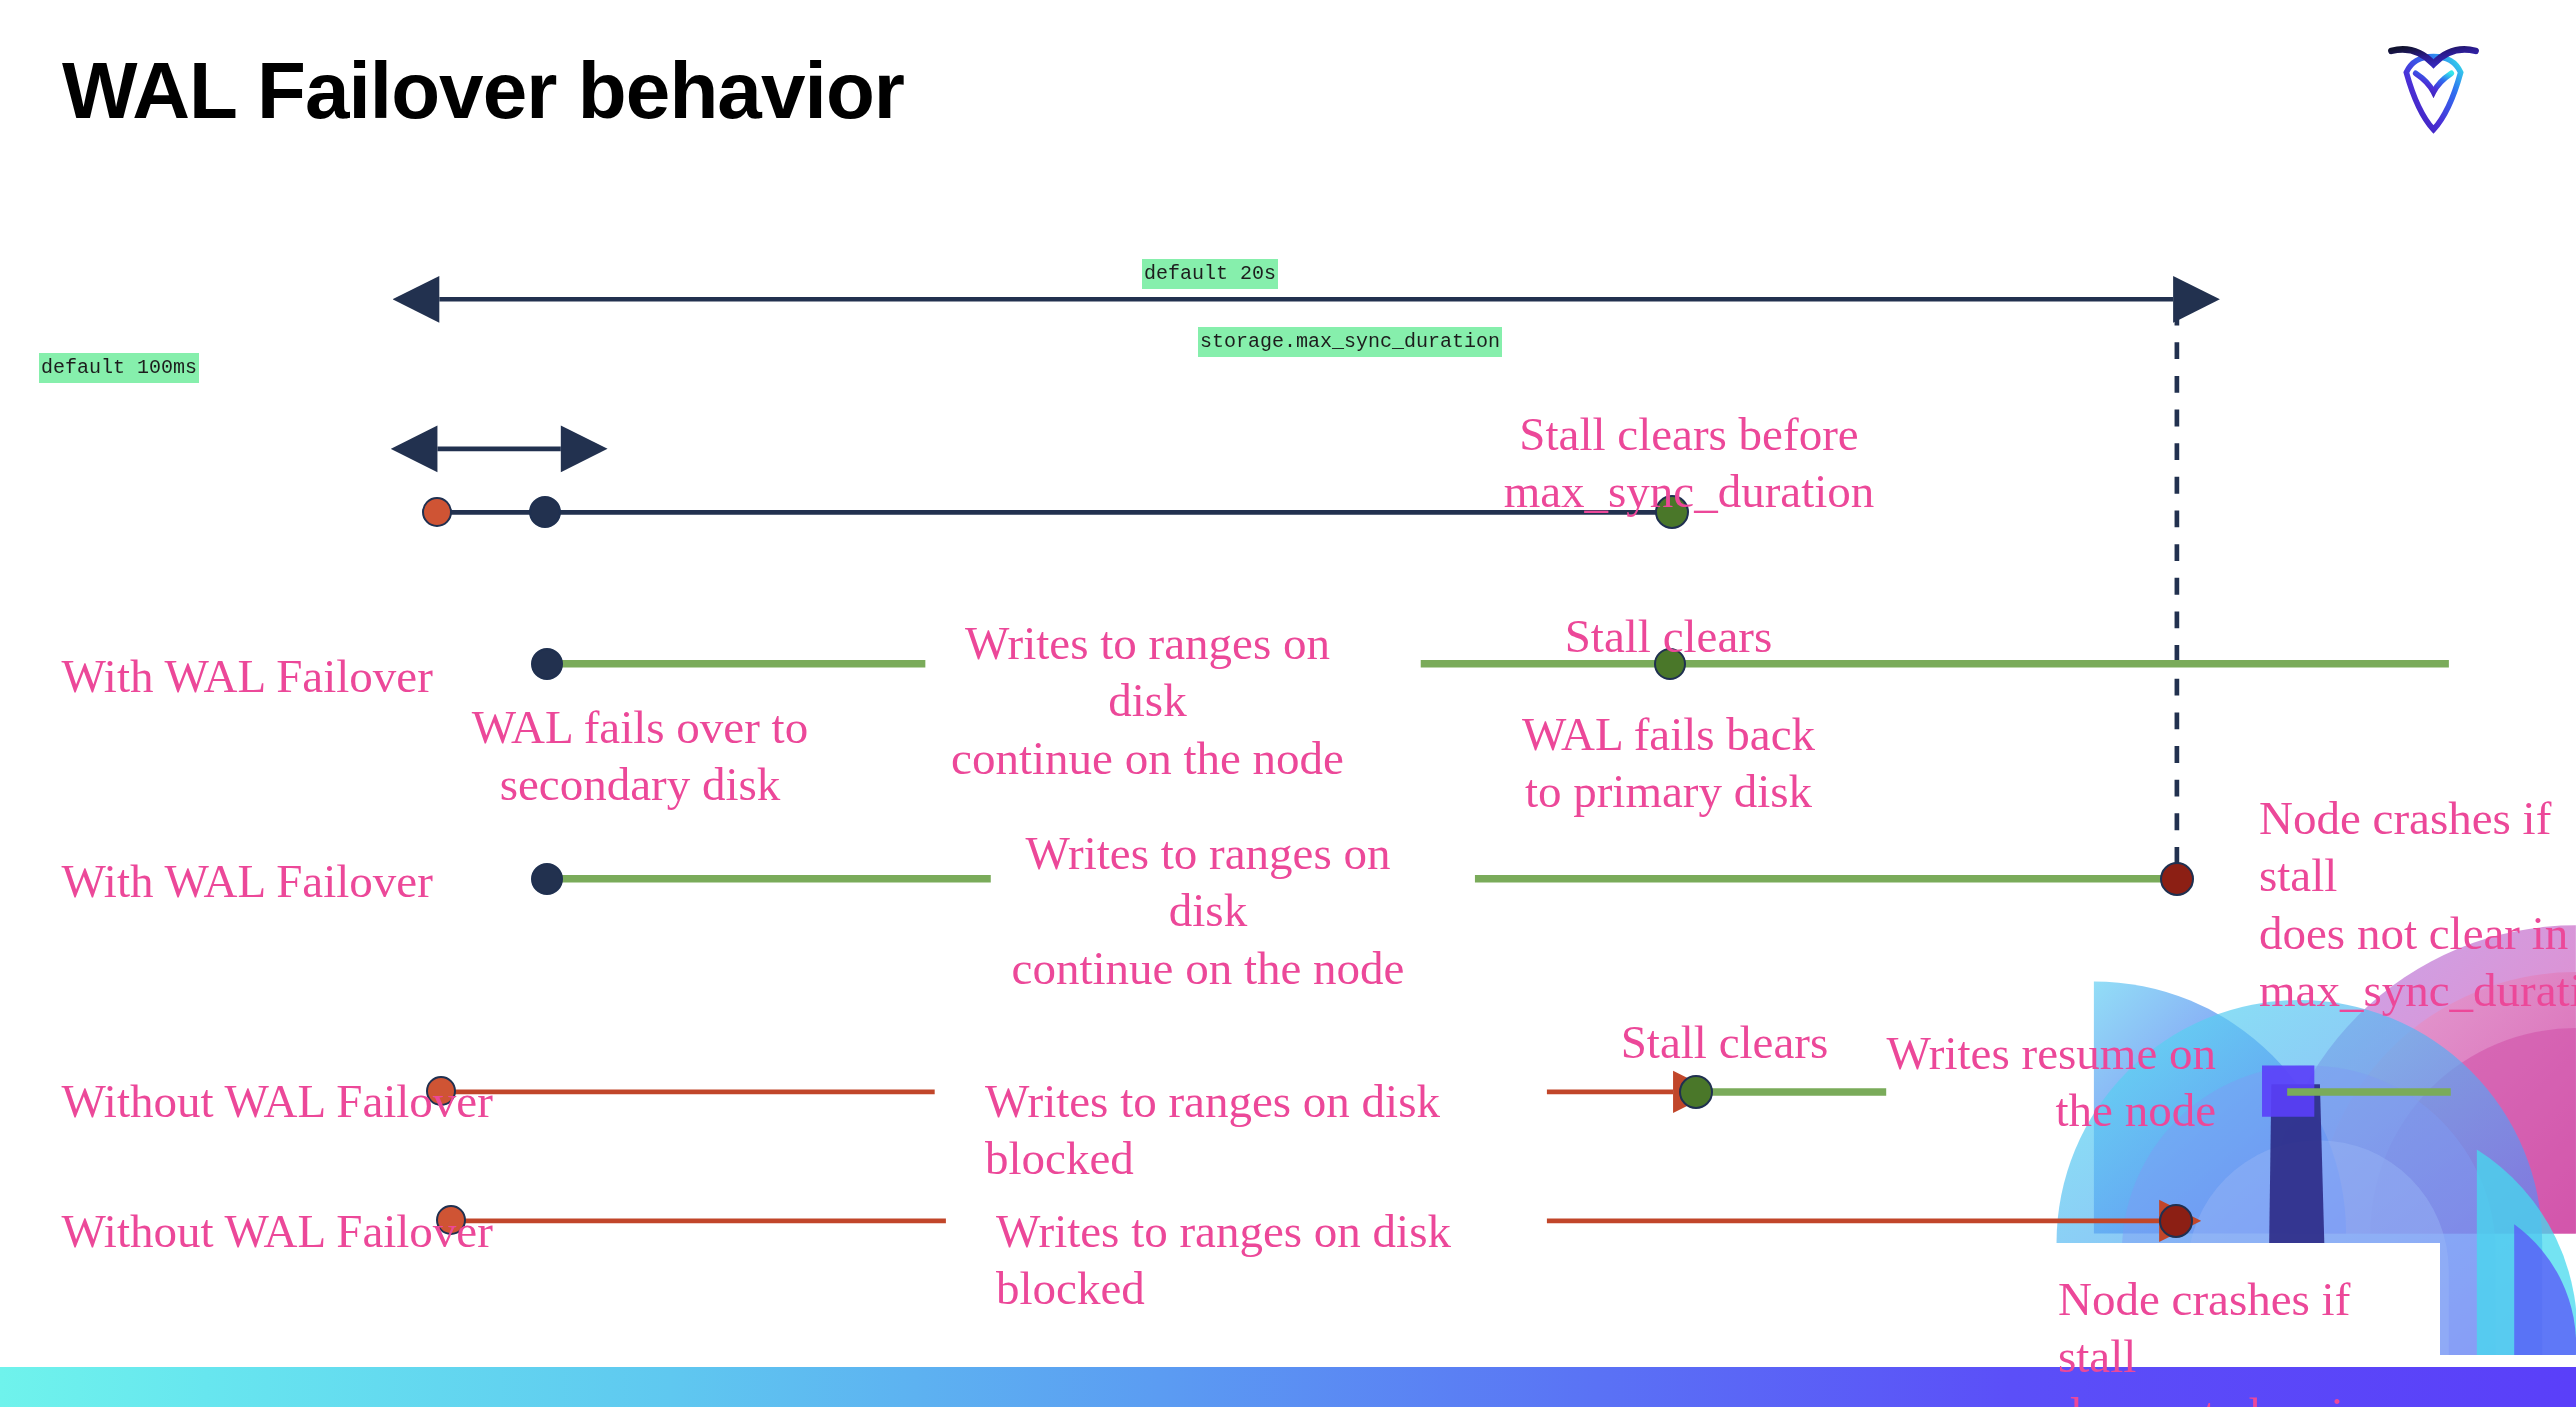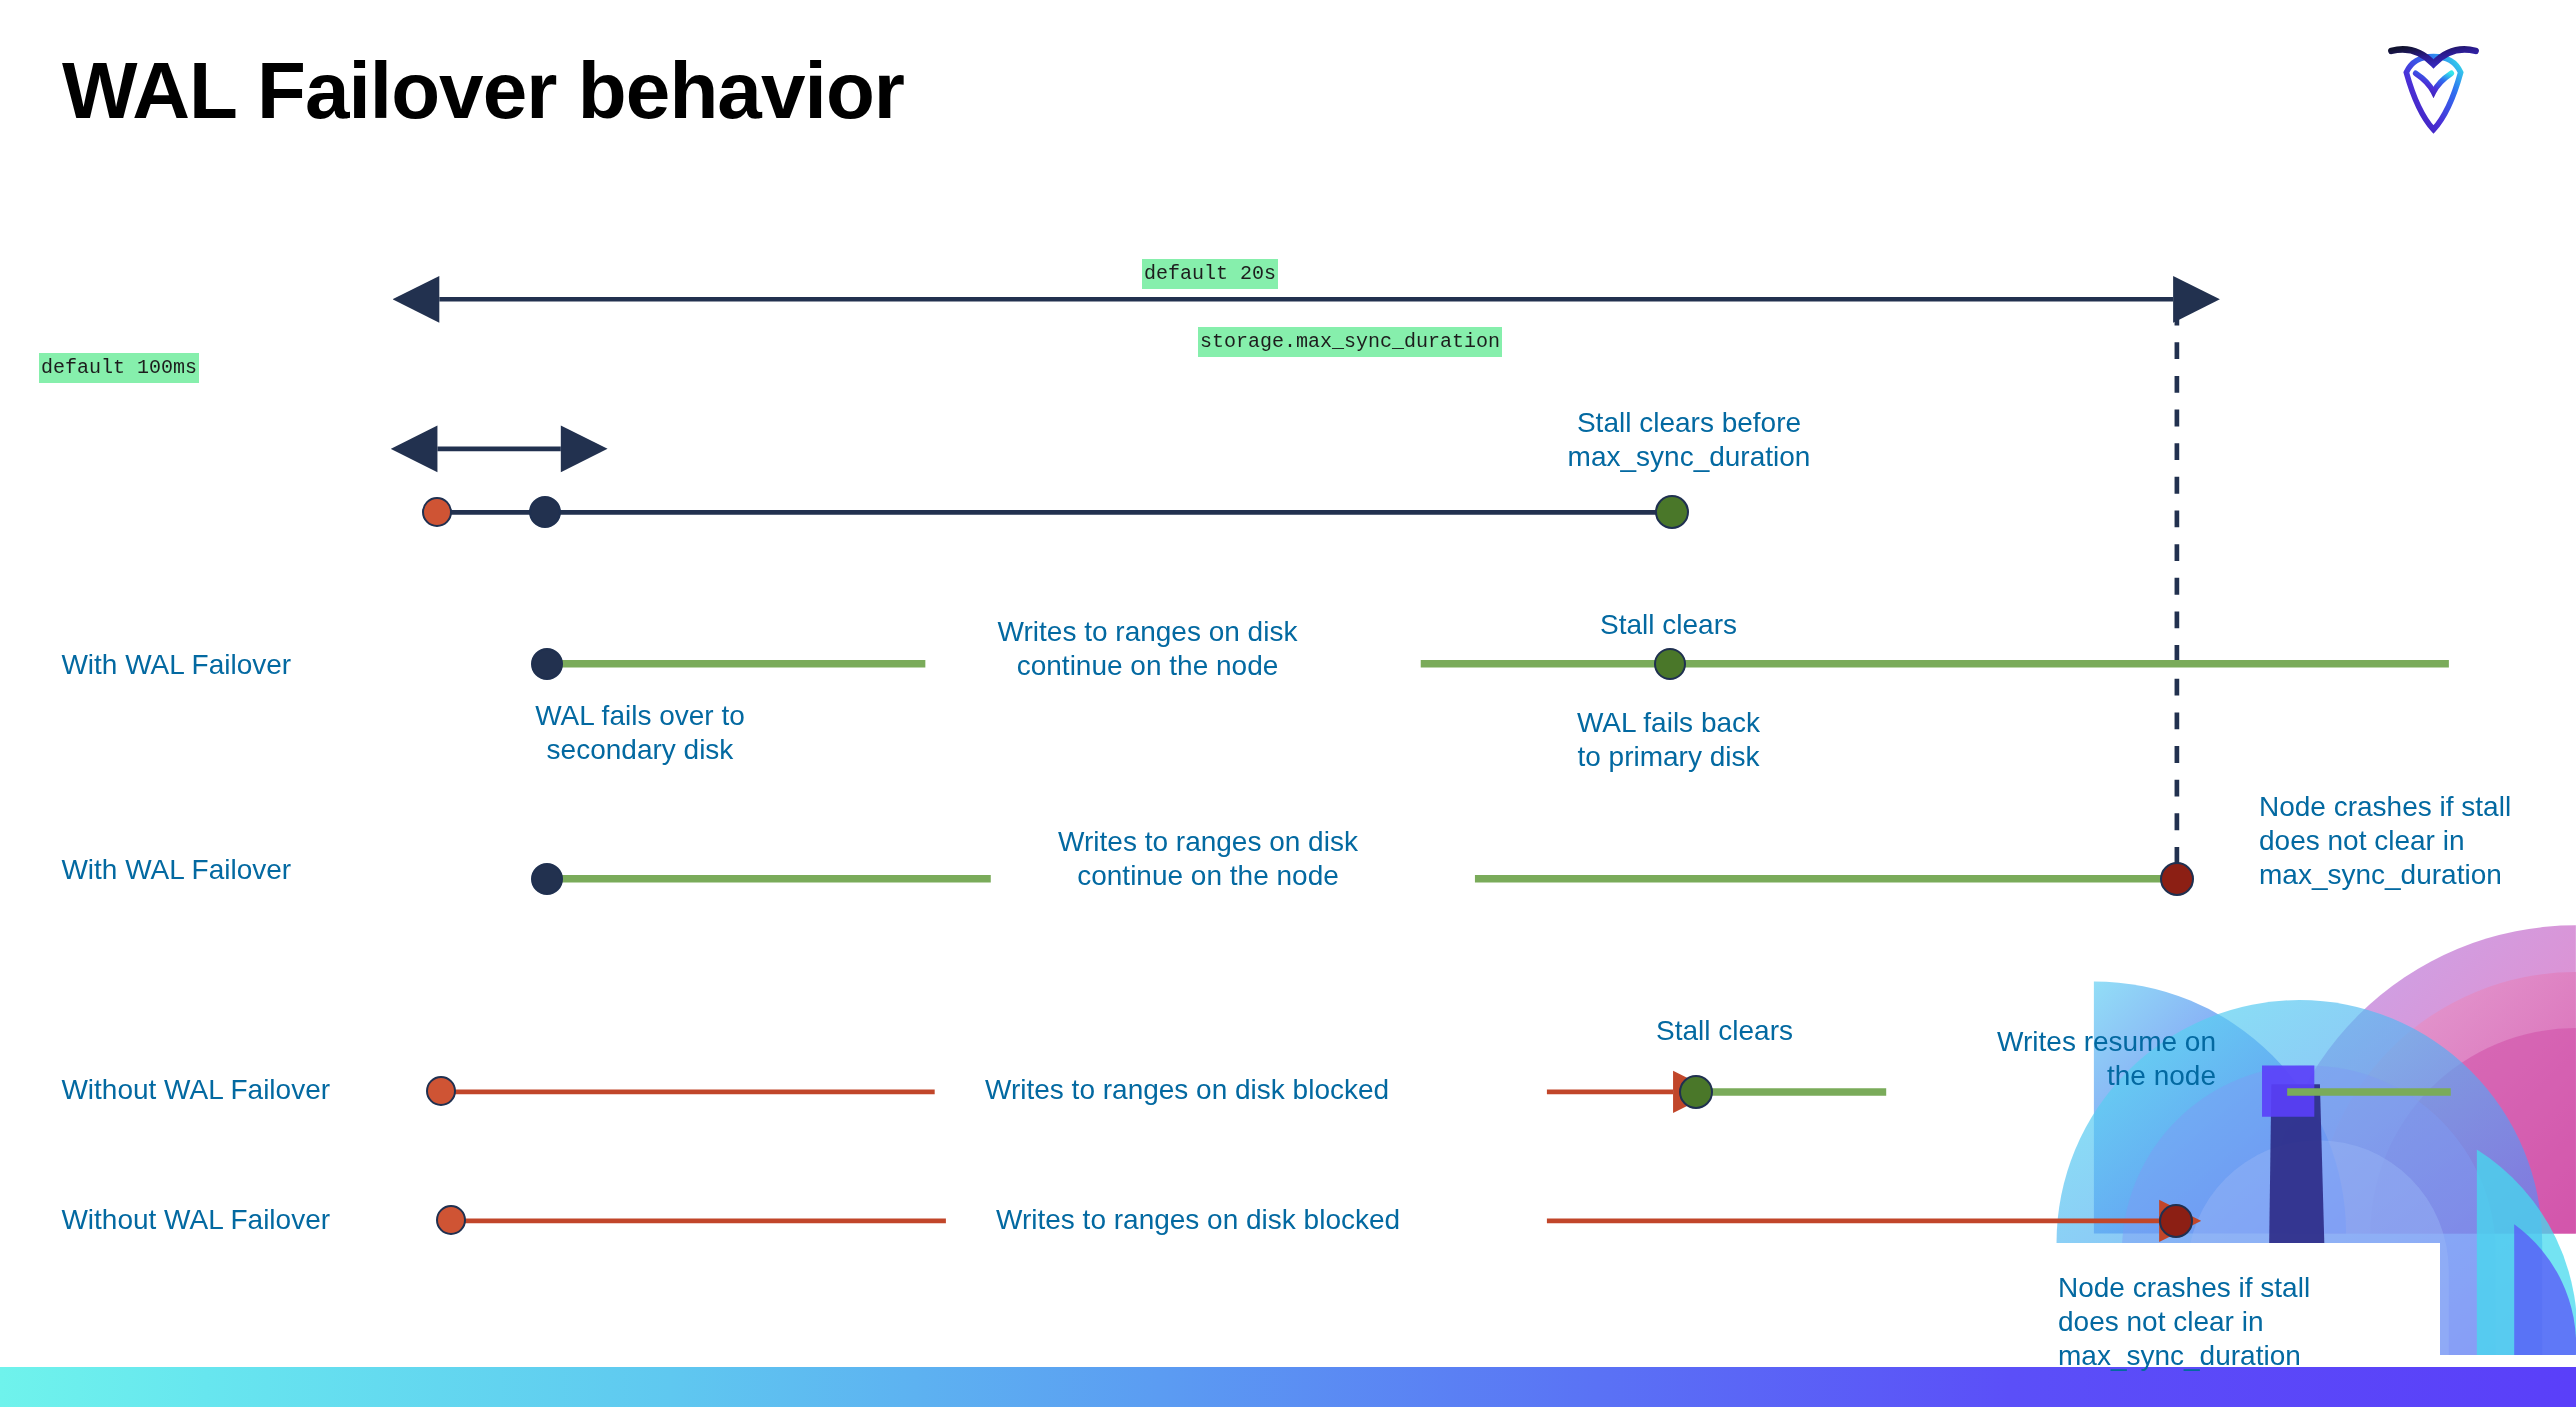--- a/index.html
+++ b/index.html
@@ -37,22 +37,23 @@
   
   .code{
     position:absolute;
     font-family:Liberation Mono, monospace;
     font-size:20px;color:#1d1d1d;background:#86efac;
     line-height:1.42;white-space:pre;padding:0.9px 1.9px;
   }
 
   
   .lbl{
-    position:absolute;color:#0369a1;font-size:28px;line-height:1.22;
+    position:absolute;color:#ec4899;font-size:47px;line-height:1.22;
     white-space:pre-line;
+    font-family:Liberation Serif, serif;
   }
   .lbl.c{text-align:center;}
   .lbl.r{text-align:right;}
   .lbl.l{text-align:left;margin-left:39px;}
 
   .dot{position:absolute;border-radius:50%;box-sizing:border-box;border:2.8px solid #1f3050;}
 
   svg.arrowlayer{position:absolute;left:0;top:0;width:2576px;height:1408px;overflow:visible;pointer-events:none;}
 </style>
 </head>

